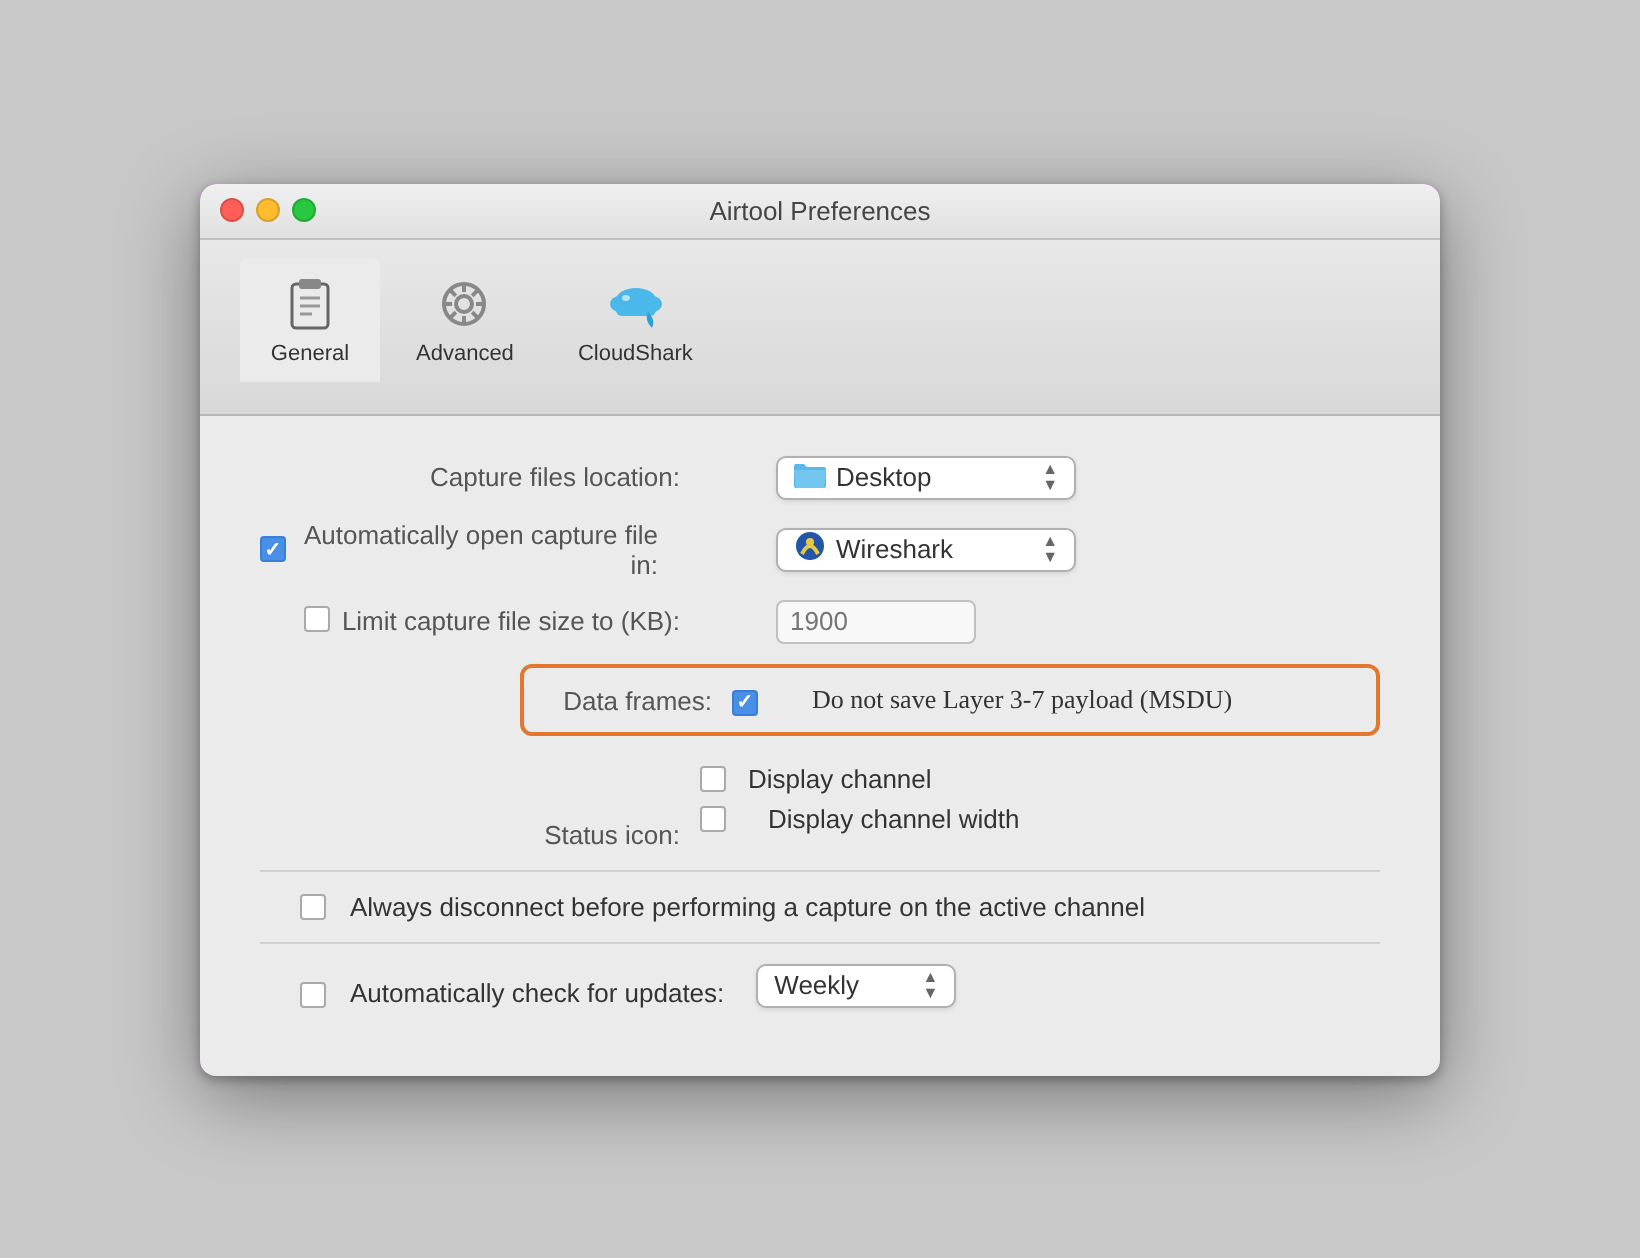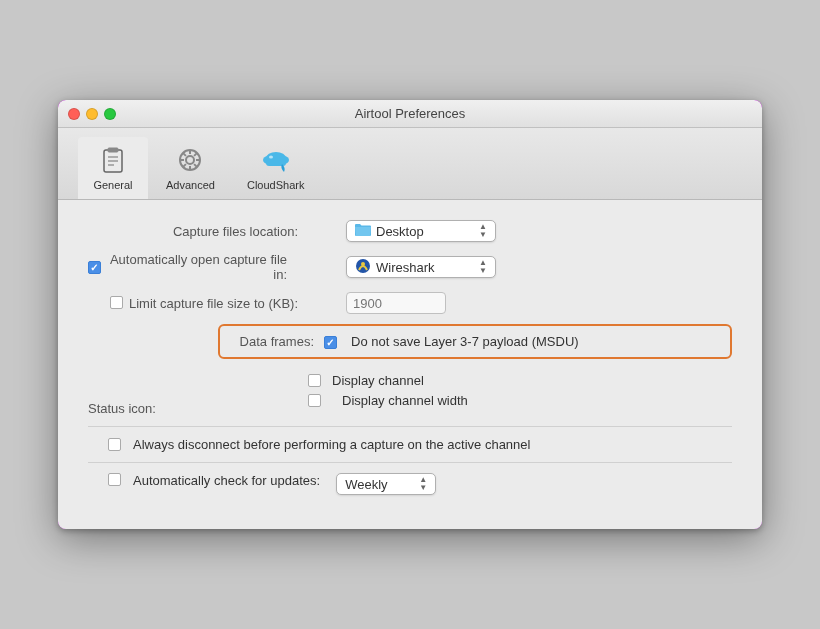--- a/index.html
+++ b/index.html
@@ -13,21 +13,21 @@
       height: 629px;
       font-family: -apple-system, "Helvetica Neue", Arial, sans-serif;
       font-size: 13px;
       color: #333;
     }
 
     .window {
       background: #d946ef;
       border-radius: 8px;
       box-shadow: 0 10px 40px rgba(0,0,0,0.4), 0 2px 6px rgba(0,0,0,0.3);
-      width: 704px;
+      width: 620px;
       overflow: hidden;
     }
 
     .titlebar {
       background: linear-gradient(to bottom, #f0f0f0, #e0e0e0);
       height: 28px;
       display: flex;
       align-items: center;
       justify-content: center;
       position: relative;
@@ -57,21 +57,21 @@
       font-size: 13px;
       font-weight: 500;
       color: #444;
     }
 
     .toolbar {
       background: linear-gradient(to bottom, #e8e8e8, #d8d8d8);
       border-bottom: 1px solid #b8b8b8;
       display: flex;
       align-items: flex-start;
-      padding: 10px 20px 0;
+      padding: 10px 20px 16px;
       gap: 4px;
     }
 
     .tab {
       display: flex;
       flex-direction: column;
       align-items: center;
       padding: 6px 14px 8px;
       cursor: pointer;
       border-radius: 4px 4px 0 0;
@@ -211,21 +211,21 @@
     }
 
     .status-row {
       display: flex;
       align-items: flex-start;
       margin-bottom: 6px;
     }
 
     .status-label {
       flex: 0 0 220px;
-      text-align: left;
+      text-align: right;
       padding-right: 10px;
       color: #555;
       font-size: 13px;
       margin-top: 28px;
     }
 
     .status-options {
       display: flex;
       flex-direction: column;
       gap: 5px;
@@ -244,21 +244,21 @@
 
     .full-row-checkbox {
       display: flex;
       align-items: center;
       padding-left: 20px;
       margin: 10px 0;
     }
 
     .updates-row {
       display: flex;
-      align-items: flex-start;
+      align-items: flex-end;
       padding-left: 20px;
       margin: 10px 0;
     }
   </style>
 </head>
 <body>
 
 <div class="window">
 
   <div class="titlebar">
@@ -363,21 +363,21 @@
       </div>
       <div class="form-control">
         <input class="mac-text-input" type="text" placeholder="1900" style="">
       </div>
     </div>
 
     <div style="padding-left: 130px; margin: 8px 0 14px 0;">
       <div class="highlighted-section">
         <span class="data-frames-label">Data frames:</span>
         <div class="mac-checkbox checked"></div>
-        <span style="margin-left:8px; font-size:13px;">Do not save Layer 3-7 payload (MSDU)</span>
+        <span style="margin-left:21px; font-size:13px;font-family:Liberation Serif, serif;">Do not save Layer 3-7 payload (MSDU)</span>
       </div>
     </div>
 
     <div class="status-row">
       <div class="status-label">Status icon:</div>
       <div class="status-options">
         <div class="status-option">
           <div class="mac-checkbox"></div>
           <span style="margin-left:5px;">Display channel</span>
         </div>

